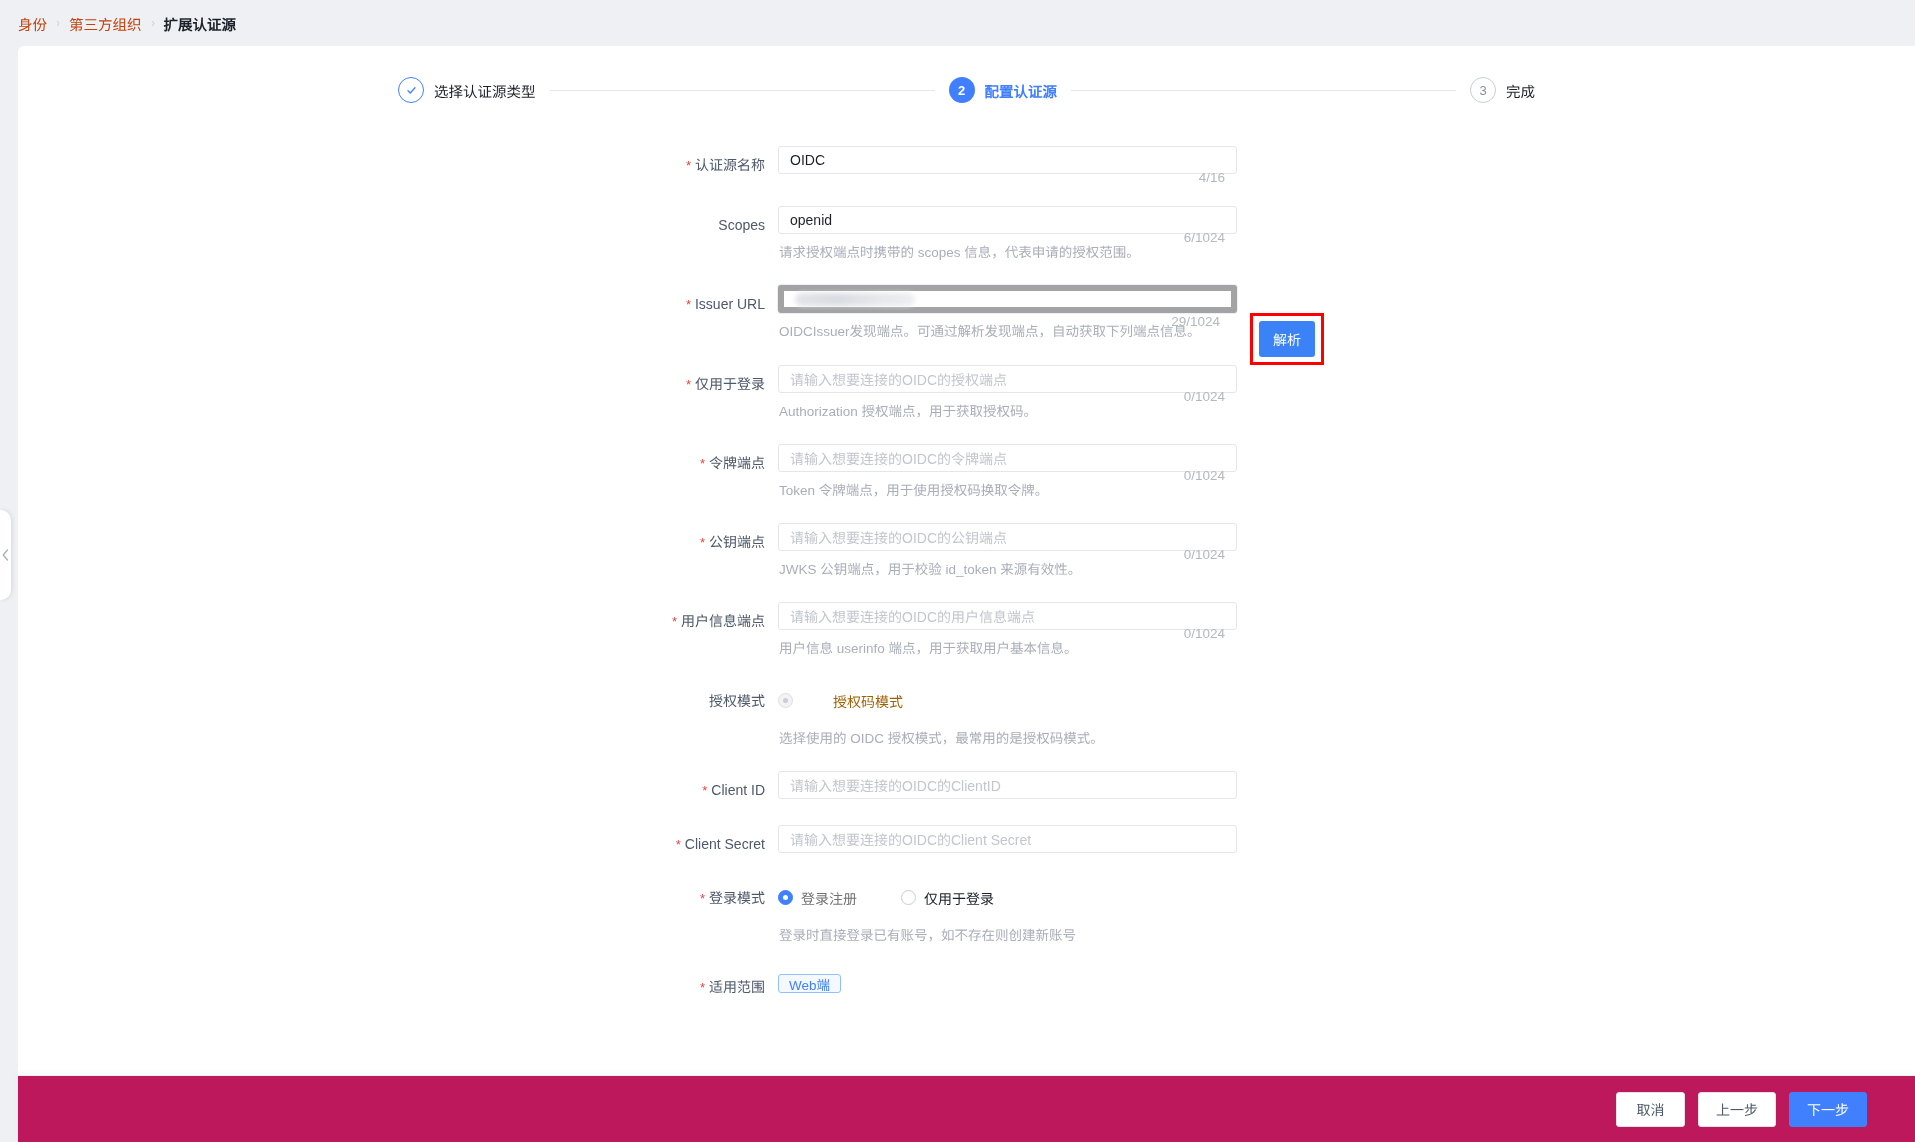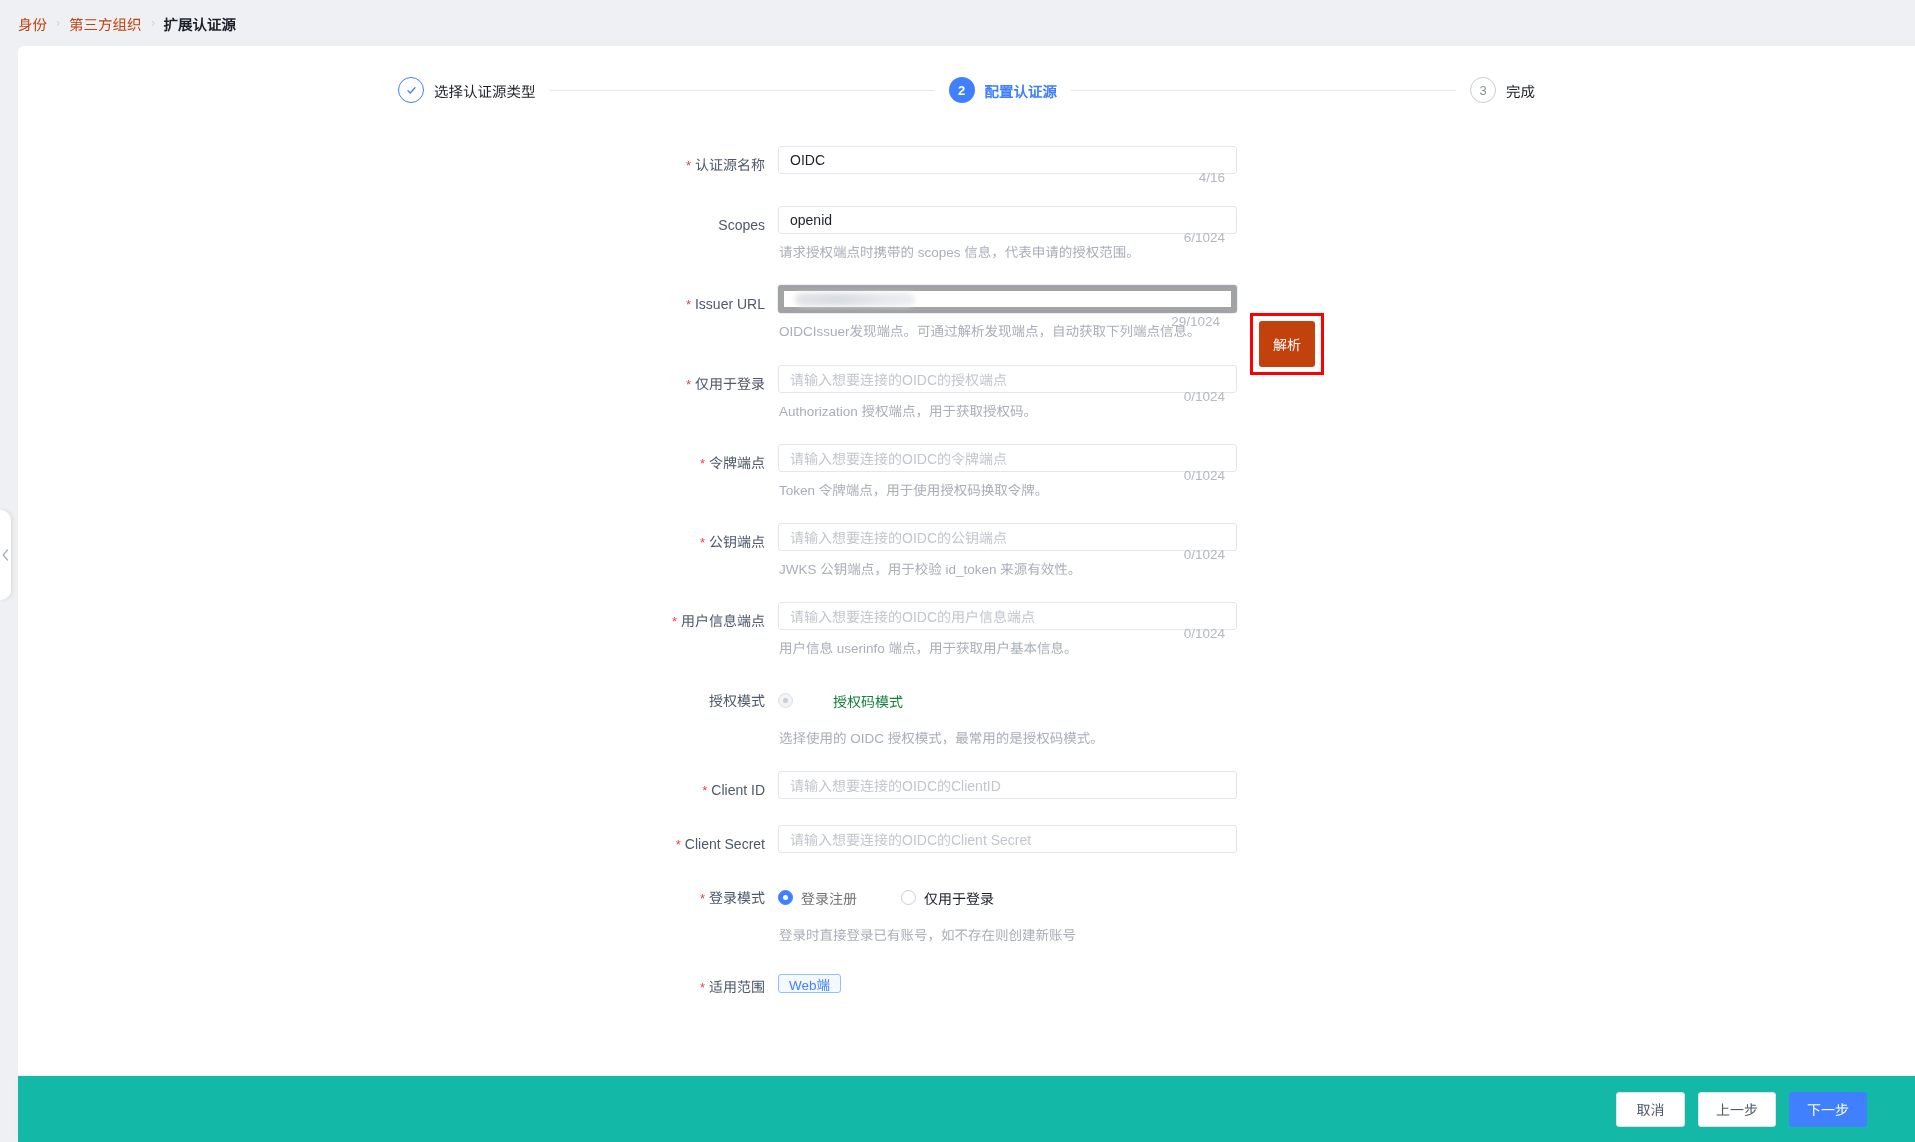--- a/index.html
+++ b/index.html
@@ -116,22 +116,22 @@
   .gap-sm { height: 16px; }
 
   .parse-wrap {
     position: absolute;
     left: 1232px; top: 267px;
     border: 3px solid #ff0000;
     padding: 5px 6px;
     background: #fff;
   }
   .parse-btn {
-    width: 56px; height: 46px;
-    background: #c2410c; color: #fff;
+    width: 56px; height: 36px;
+    background: #3b82f6; color: #fff;
     border: none; border-radius: 3px;
     font-size: 14px; font-family: inherit;
     cursor: pointer;
     font-weight: 500;
   }
 
   
   .radio-row { display: flex; align-items: center; height: 38px; }
   .radio {
     width: 15px; height: 15px; border-radius: 50%;
@@ -142,39 +142,39 @@
   .radio.checked { border: 1px solid #4080ff; background: #4080ff; }
   .radio.checked::after {
     content: ""; width: 5px; height: 5px; border-radius: 50%; background: #fff;
   }
   .radio.disabled { border: 1px solid #dcdfe5; background: #f2f3f5; }
   .radio.disabled::after {
     content: ""; width: 5px; height: 5px; border-radius: 50%; background: #c9cdd4;
   }
   .radio-lbl { font-size: 14px; margin-left: 8px; color: #1d2129; }
   .radio-lbl.sel { color: #737373; }
-  .radio-lbl.dim { color: #15803d; margin-left: 40px; }
+  .radio-lbl.dim { color: #a16207; margin-left: 40px; }
   .radio-gap { width: 44px; }
 
   
   .tag {
     display: inline-flex; align-items: center; justify-content: center;
     height: 19px; padding: 0 10px;
     border: 1px solid #94bfff; border-radius: 3px;
     background: #f4f8ff; color: #4080ff;
     font-size: 13.5px;
     margin-top: 6px;
   }
 
   
   .footer {
     position: absolute;
     left: 18px; bottom: 0;
     width: 1897px; height: 67px;
-    background: #14b8a6;
+    background: #be185d;
     border-top: 1px solid #eef0f3;
     display: flex; align-items: center; justify-content: flex-end;
     padding-right: 48px;
     gap: 13px;
     box-shadow: 0 -2px 6px rgba(0,0,0,.03);
   }
   .btn {
     height: 35px; min-width: 69px;
     padding: 0 17px;
     border-radius: 3px;

